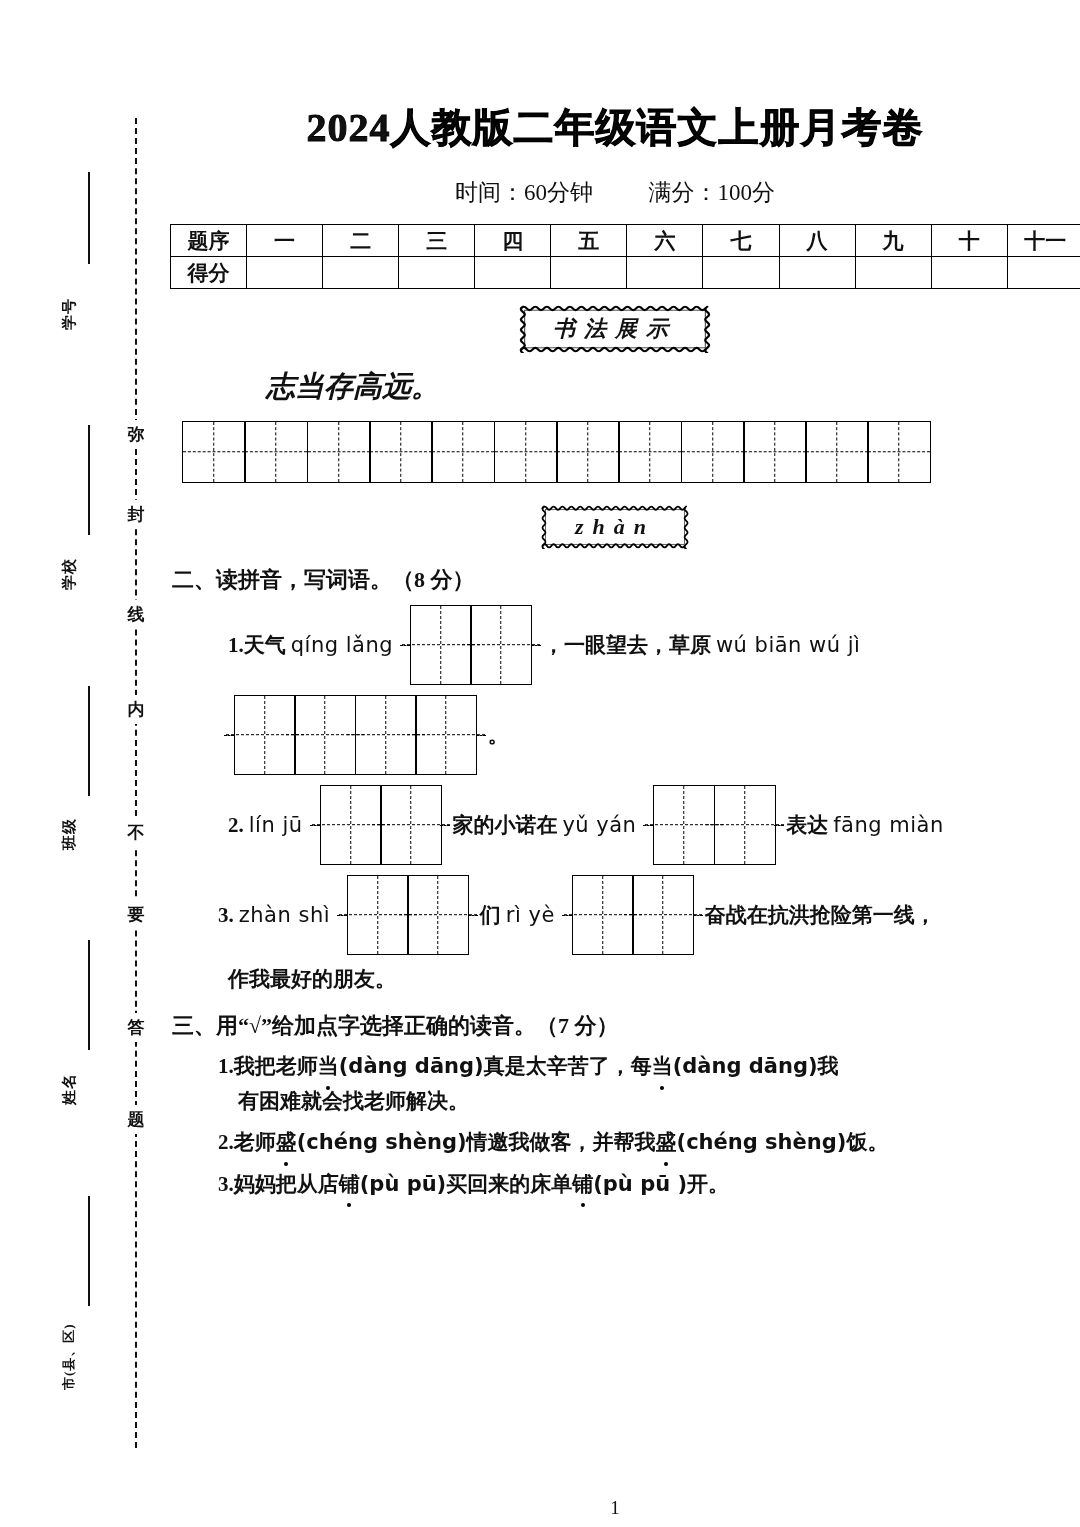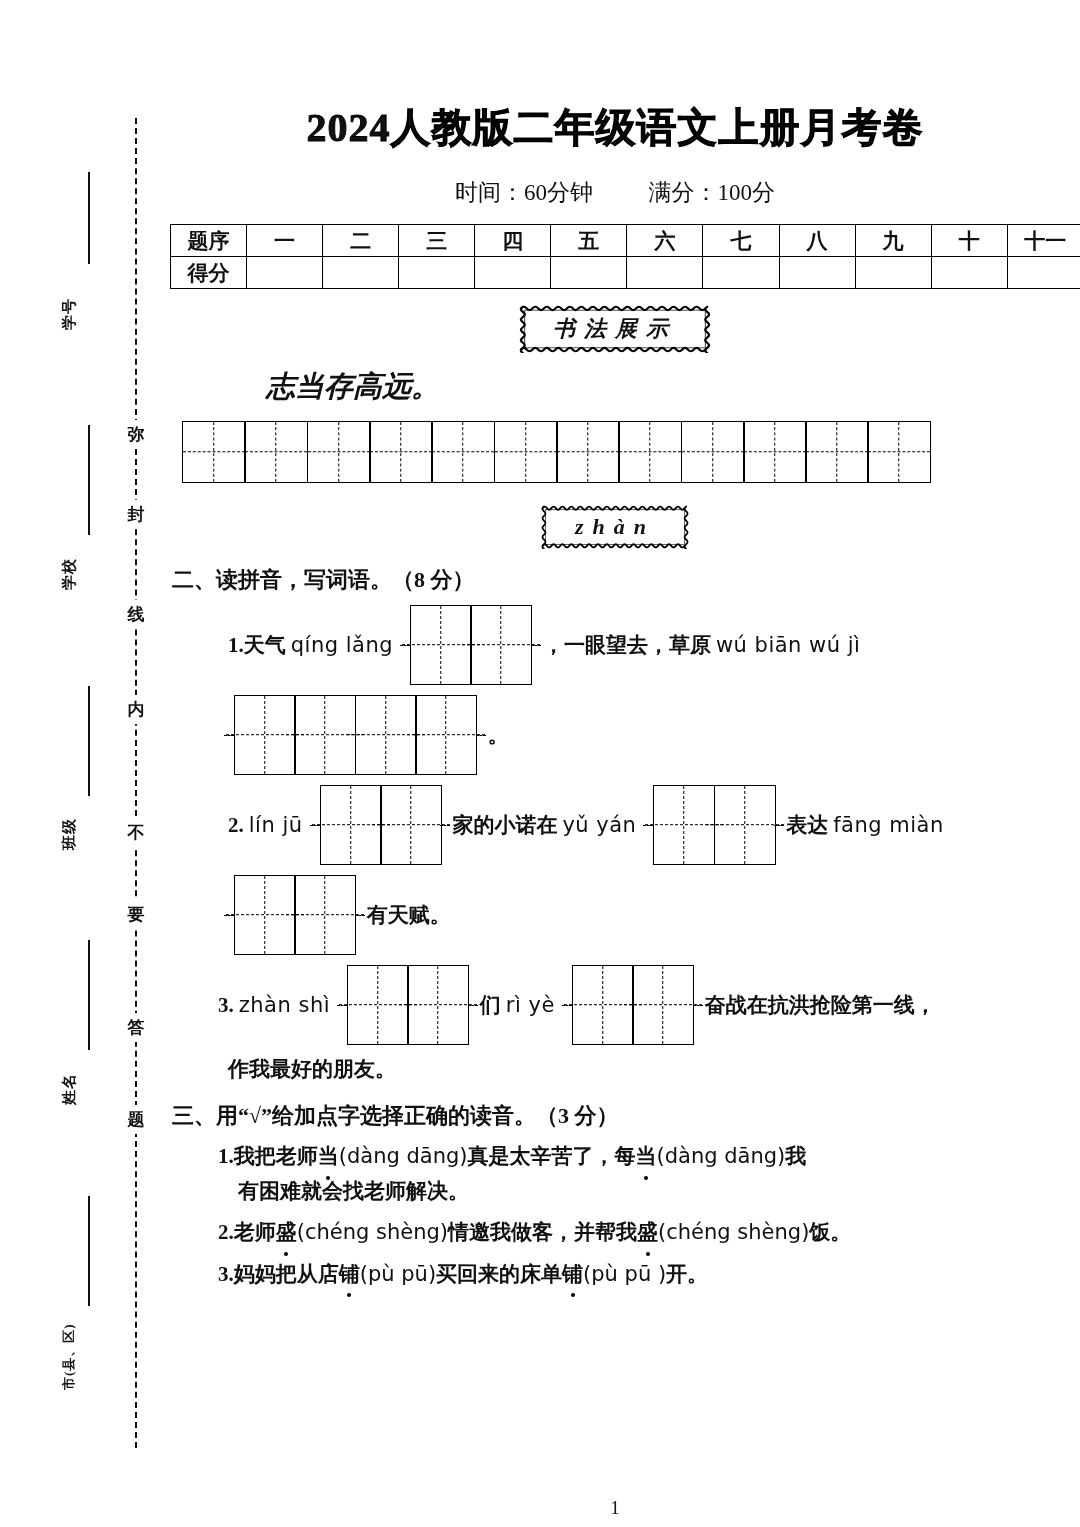--- a/index.html
+++ b/index.html
@@ -203,21 +203,21 @@
     margin-left:48px;margin-top:9px;
     line-height:1.55;
     position:relative;
   }
   .dotchar{position:relative;display:inline-block;}
   .dotchar::after{
     content:"";position:absolute;left:50%;bottom:-7px;
     width:4px;height:4px;border-radius:50%;background:#000;
     transform:translateX(-50%);
   }
-  .py-in{font-family:"DejaVu Sans",sans-serif;font-weight:normal;}
+  .py-in{font-family:"DejaVu Sans",sans-serif;font-weight:bold;}
 
   .page-num{
     position:absolute;bottom:24px;left:0;width:890px;
     text-align:center;font-size:19px;
     font-family:"Liberation Serif","DejaVu Serif",serif;
   }
 </style>
 </head>
 <body>
 
@@ -370,29 +370,20 @@
         <span class="py">yǔ yán</span>
         <span class="blank2">
           <span class="lead"></span>
           <span class="cell"></span>
           <span class="cell"></span>
           <span class="lead"></span>
         </span>
         <span class="han">表达</span>
         <span class="py">fāng miàn</span>
       </div>
-      <div class="pline" style="margin-left: 52px;">
-        <span class="blank2">
-          <span class="lead"></span>
-          <span class="cell"></span>
-          <span class="cell"></span>
-          <span class="lead"></span>
-        </span>
-        <span class="han">有天赋。</span>
-      </div>
       <div class="pline" style="margin-left: 48px;">
         <span class="num">3.</span>
         <span class="py">zhàn shì</span>
         <span class="blank2">
           <span class="lead"></span>
           <span class="cell"></span>
           <span class="cell"></span>
           <span class="lead"></span>
         </span>
         <span class="han">们</span>
@@ -401,21 +392,21 @@
           <span class="lead"></span>
           <span class="cell"></span>
           <span class="cell"></span>
           <span class="lead"></span>
         </span>
         <span class="han">奋战在抗洪抢险第一线，</span>
       </div>
       <div class="para">作我最好的朋友。</div>
     </div>
 
-  <div class="q" style="margin-top:18px;">三、用“√”给加点字选择正确的读音。（3 分）</div>
+  <div class="q" style="margin-top:18px;">三、用“√”给加点字选择正确的读音。（7 分）</div>
   <div id="q3-body">
       <div class="qline"><span class="num">1.</span><span>我把老师</span><span class="dotchar">当</span><span class="py-in">(dàng dāng)</span><span>真是太辛苦了，每</span><span class="dotchar">当</span><span class="py-in">(dàng dāng)</span><span>我</span></div>
       <div class="qline" style="margin-left: 68px; margin-top: 2px;">有困难就会找老师解决。</div>
       <div class="qline"><span class="num">2.</span><span>老师</span><span class="dotchar">盛</span><span class="py-in">(chéng shèng)</span><span>情邀我做客，并帮我</span><span class="dotchar">盛</span><span class="py-in">(chéng shèng)</span><span>饭。</span></div>
       <div class="qline"><span class="num">3.</span><span>妈妈把从店</span><span class="dotchar">铺</span><span class="py-in">(pù pū)</span><span>买回来的床单</span><span class="dotchar">铺</span><span class="py-in">(pù pū )</span><span>开。</span></div>
     </div>
 
   <div class="page-num">1</div>
 </div>
 

